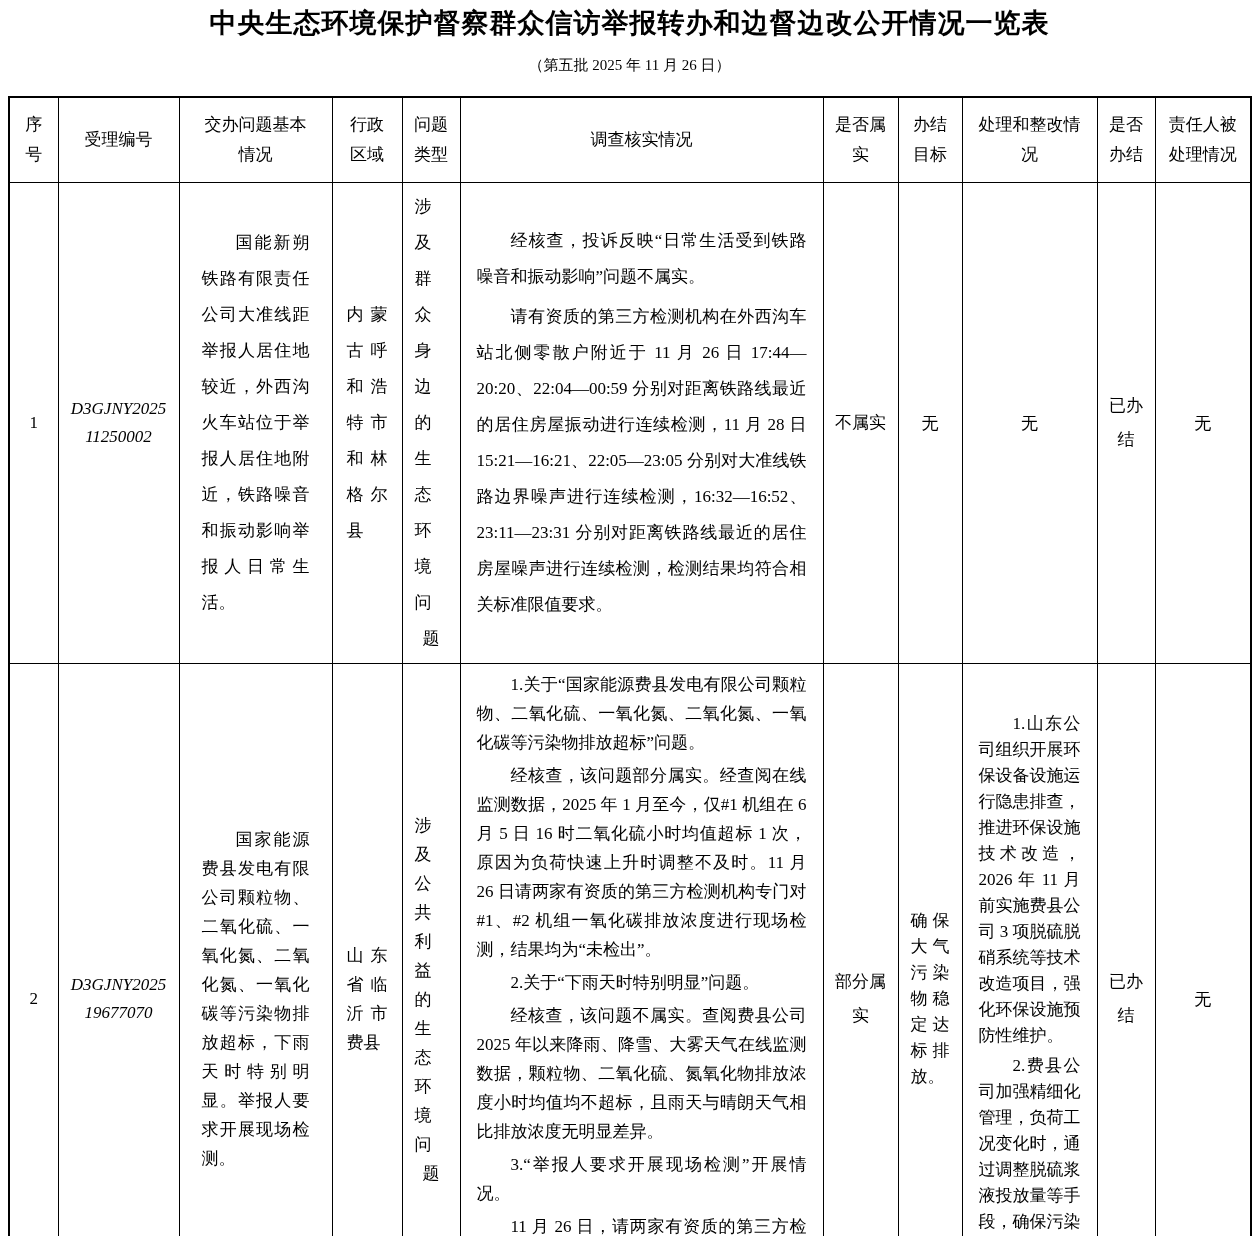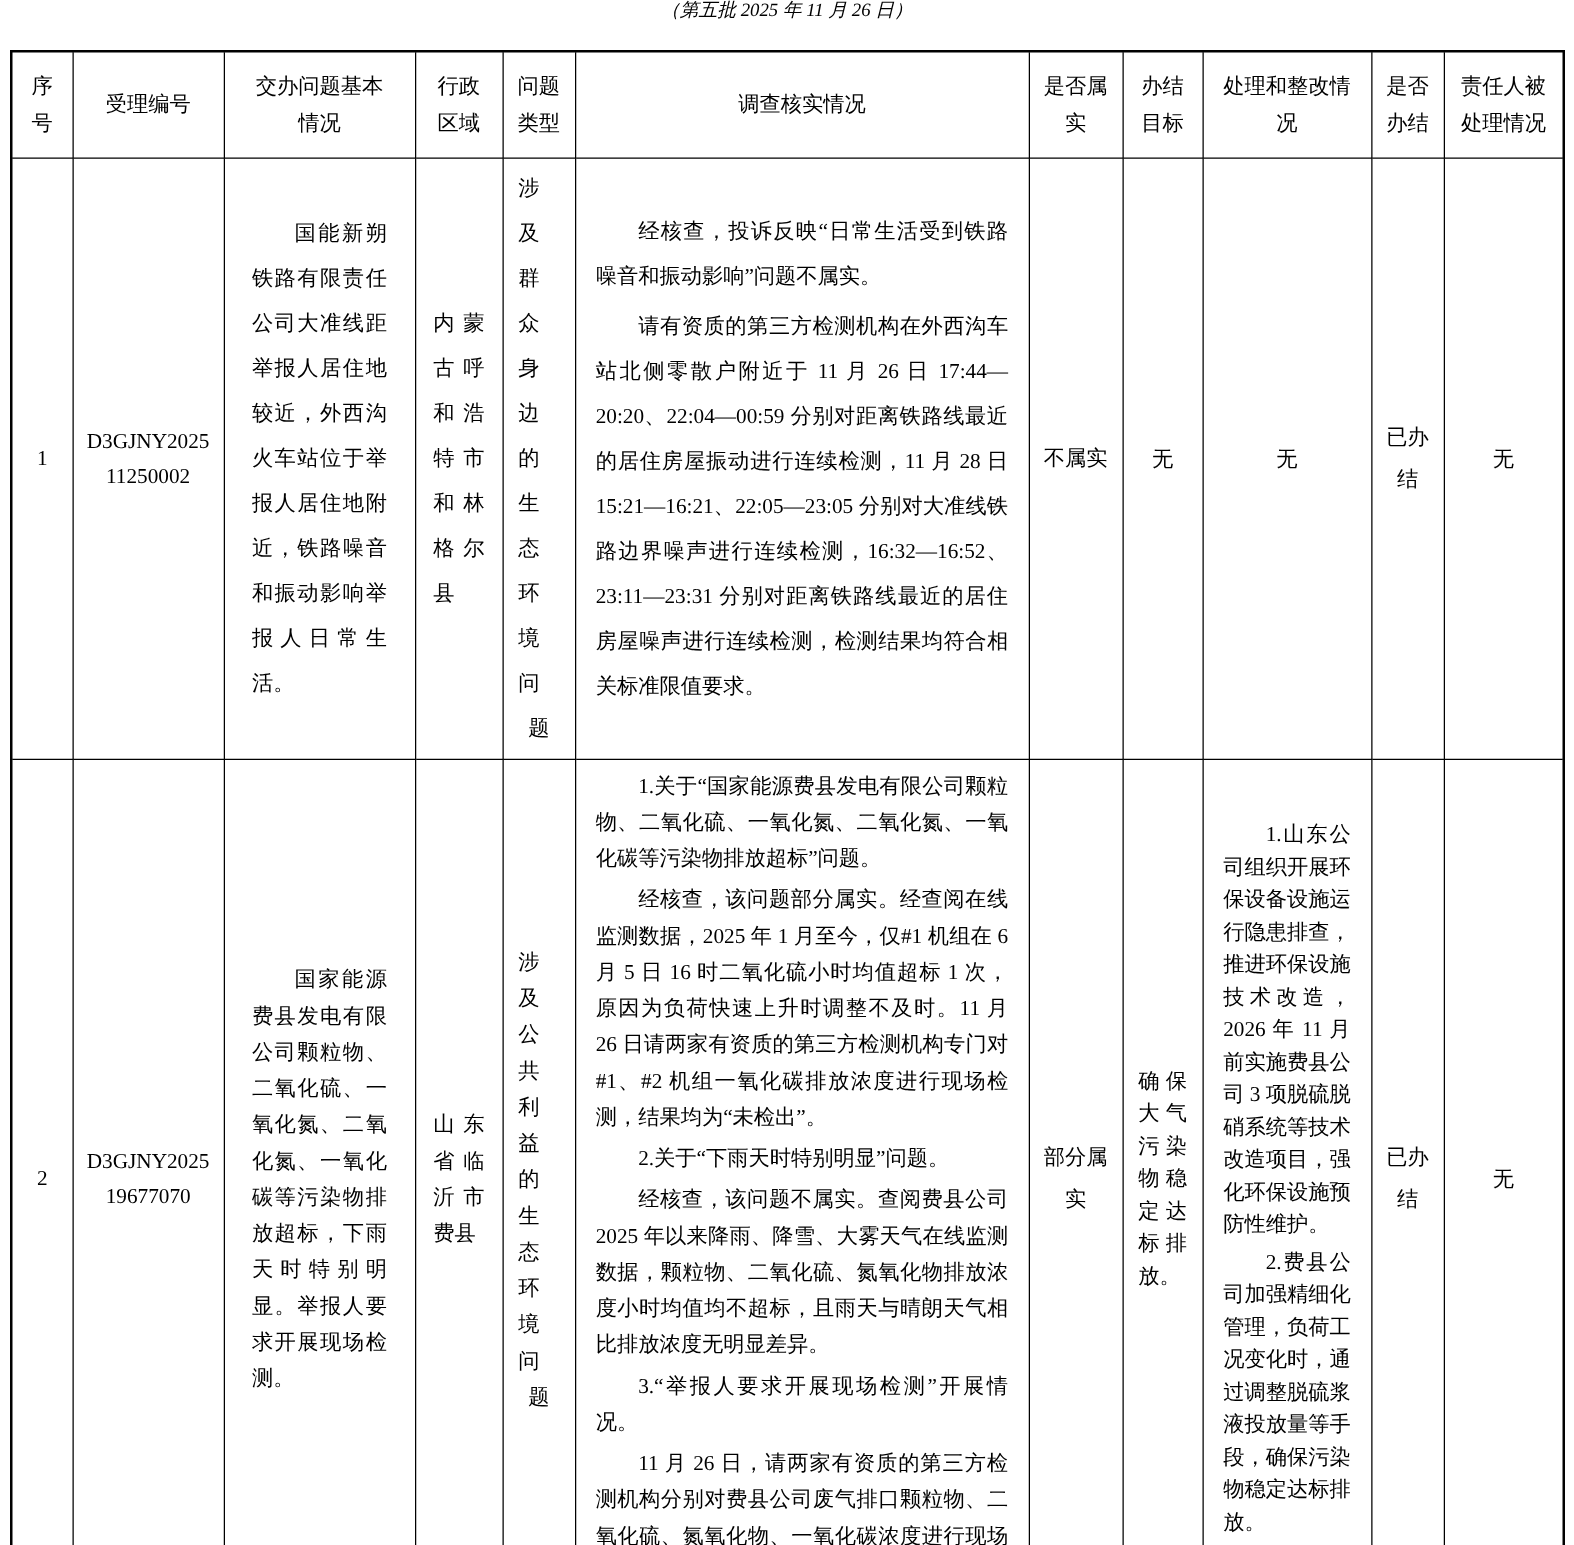--- a/index.html
+++ b/index.html
@@ -13,24 +13,24 @@
   .doc-title {
     padding-top: 6px;
     text-align: center;
     font-family: "Liberation Sans", "DejaVu Sans", sans-serif;
     font-weight: 700;
     font-size: 27px;
     line-height: 34px;
     letter-spacing: 1px;
   }
   .doc-subtitle {
+    margin-top: 16px;
     text-align: center;
     font-size: 15px;
     line-height: 18px;
-    font-style: italic;
   }
 
   table.main {
     margin: 22px auto 0 8px;
     border-collapse: collapse;
     table-layout: fixed;
     width: 1243px;
     border: 2px solid #000;
   }
   th, td {
@@ -46,21 +46,21 @@
 
   th { text-align: center; line-height: 30px; padding: 2px 8px; }
   
   th:nth-child(1)  { padding: 2px 12px; margin-top: 11px; }
   th:nth-child(3)  { padding: 2px 18px; font-family: Liberation Serif, serif; }
   th:nth-child(4)  { padding: 2px 10px; }
   th:nth-child(9)  { padding: 12px 12px; }
   th:nth-child(11) { padding: 2px 10px; }
 
   td:nth-child(1)  { padding: 2px 12px; text-align: center; }
-  td:nth-child(2)  { padding: 2px 4px;  text-align: center; line-height: 28px; }
+  td:nth-child(2)  { padding: 2px 4px;  text-align: center; line-height: 28px; font-style: italic; }
   td:nth-child(3)  { padding: 2px 18px; }
   td:nth-child(4)  { padding: 2px 10px; }
   td:nth-child(5)  { padding: 2px 8px; }
   td:nth-child(6)  { padding: 2px 12px; }
   td:nth-child(7)  { padding: 2px 8px;  text-align: center; line-height: 34px; }
   td:nth-child(8)  { padding: 2px 8px; }
   td:nth-child(9)  { padding: 2px 12px; }
   td:nth-child(10) { padding: 2px 8px;  text-align: center; line-height: 34px; }
   td:nth-child(11) { padding: 2px 10px; text-align: center; }
 
@@ -87,20 +87,21 @@
     position: absolute; left: 99px; top: 0;
     width: 3px; height: 9px;
     background: #000;
   }
 </style>
 </head>
 <body>
 
 <div class="page">
 
+  <div class="doc-title">中央生态环境保护督察群众信访举报转办和边督边改公开情况一览表</div>
   <div class="doc-subtitle">（第五批 2025 年 11 月 26 日）</div>
 
   <table class="main">
     <colgroup>
       <col style="width:49px">
         <col style="width:121px">
         <col style="width:153px">
       <col style="width:70px">
         <col style="width:58px">
         <col style="width:363px">

